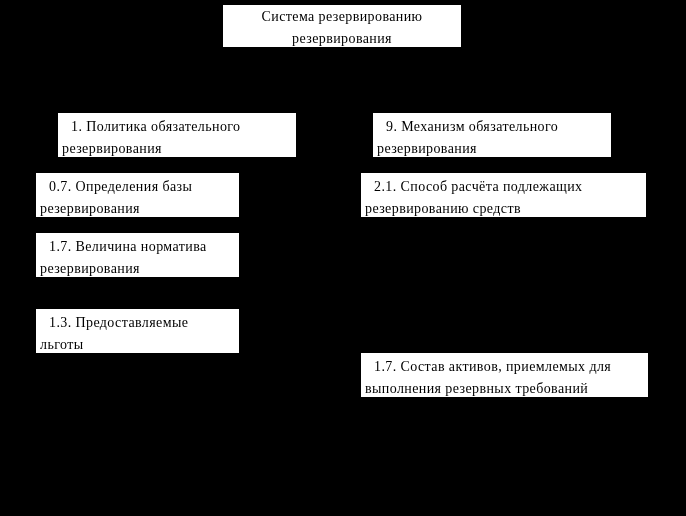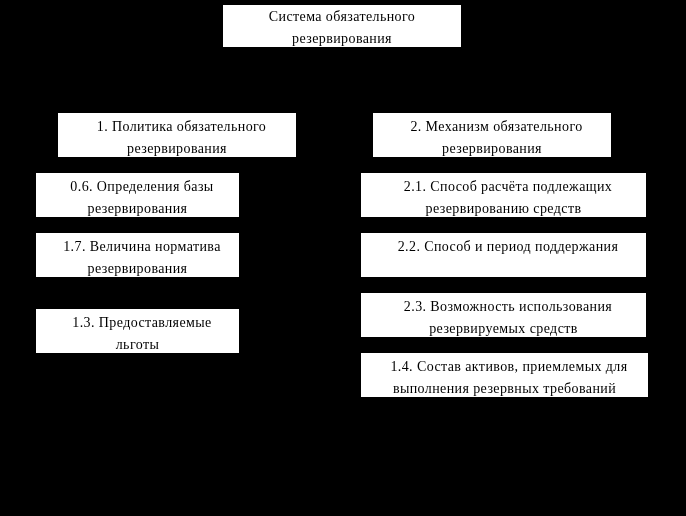--- a/index.html
+++ b/index.html
@@ -24,21 +24,20 @@
   .box {
     position: absolute;
     background: #ffffff;
     color: #000000;
     border: 1px solid #000000;
     box-sizing: border-box;
     font-size: 14px;
     line-height: 22px;
     letter-spacing: 0.4px;
     overflow: hidden;
-    text-align: center;
   }
   .box .txt {
     white-space: pre-line;
   }
   
   .root-box {
     left: 222px; top: 4px;
     width: 240px; height: 44px;
     text-align: center;
   }
@@ -60,62 +59,55 @@
   .item-2-3 { left: 360px; top: 292px; width: 287px; height: 46px; }
   .item-2-4 { left: 360px; top: 352px; width: 289px; height: 46px; }
   .item-2-5 { left: 360px; top: 412px; width: 287px; height: 46px; }
 </style>
 </head>
 <body>
 
 <div class="stage">
 
   <div class="box root-box">
-    <div class="txt">Система обязательного
+    <div class="txt">Система резервированию
 резервирования</div>
   </div>
 
   <div class="box lbox branch1-header">
     <div class="txt">1. Политика обязательного
 резервирования</div>
   </div>
 
   <div class="box lbox branch2-header">
-    <div class="txt">2. Механизм обязательного
+    <div class="txt">9. Механизм обязательного
 резервирования</div>
   </div>
 
   <div class="box lbox item-1-1">
-    <div class="txt">0.6. Определения базы
+    <div class="txt">0.7. Определения базы
 резервирования</div>
   </div>
 
   <div class="box lbox item-1-2">
     <div class="txt">1.7. Величина норматива
 резервирования</div>
   </div>
 
   <div class="box lbox item-1-3">
     <div class="txt">1.3. Предоставляемые
 льготы</div>
   </div>
 
   <div class="box lbox item-2-1">
     <div class="txt">2.1. Способ расчёта подлежащих
 резервированию средств</div>
   </div>
 
-  <div class="box lbox item-2-2">
-    <div class="txt">2.2. Способ и период поддержания</div>
-  </div>
 
-  <div class="box lbox item-2-3">
-    <div class="txt">2.3. Возможность использования
-резервируемых средств</div>
-  </div>
 
   <div class="box lbox item-2-4">
-    <div class="txt">1.4. Состав активов, приемлемых для
+    <div class="txt">1.7. Состав активов, приемлемых для
 выполнения резервных требований</div>
   </div>
 
 
 </div>
 
 </body></html>

